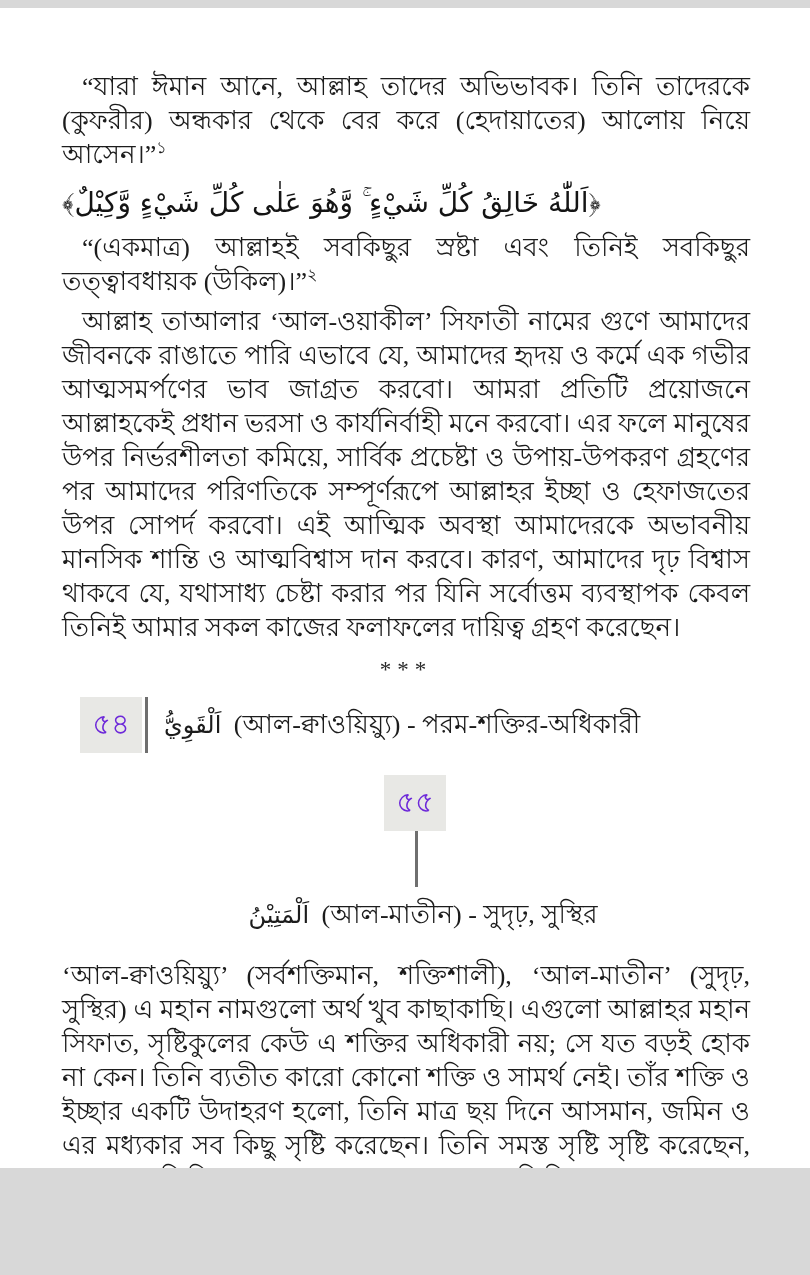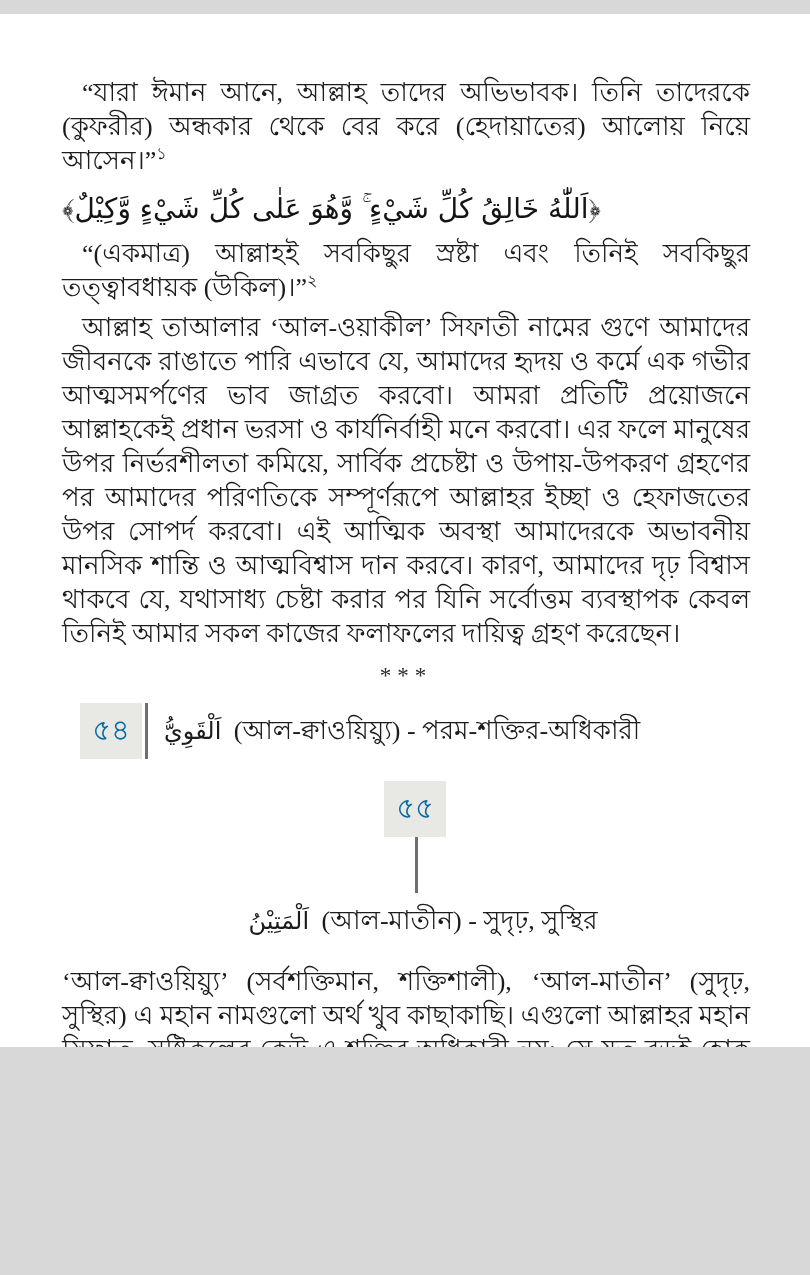--- a/index.html
+++ b/index.html
@@ -1,22 +1,22 @@
 <!DOCTYPE html>
 <html lang="bn"><head>
 <meta charset="utf-8">
 <style>
   * { box-sizing: border-box; margin: 0; padding: 0; }
   html, body { background: #d8d8d8; }
   .sheet {
     position: relative;
     width: 810px;
-    height: 1033px;
+    height: 1160px;
     background: #ffffff;
-    margin: 14px auto;
+    margin: 8px auto;
     overflow: hidden;
     font-family: "Liberation Serif", "DejaVu Sans", serif;
     color: #1c1c1c;
   }
   .content {
     position: absolute;
     left: 62px;
     right: 60px;
     top: 62px;
   }
@@ -63,21 +63,21 @@
   }
   .entry:last-child { margin-bottom: 10px; flex-direction: column; }
   .badge {
     width: 62px;
     height: 56px;
     background: #e8e8e5;
     display: flex;
     align-items: center;
     justify-content: center;
     font-size: 29px;
-    color: #0369a1;
+    color: #6d28d9;
     flex: 0 0 auto;
   }
   .vrule {
     width: 3px;
     height: 56px;
     background: #6f6f6f;
     margin-left: 3px;
     flex: 0 0 auto;
   }
   .entry-body {

